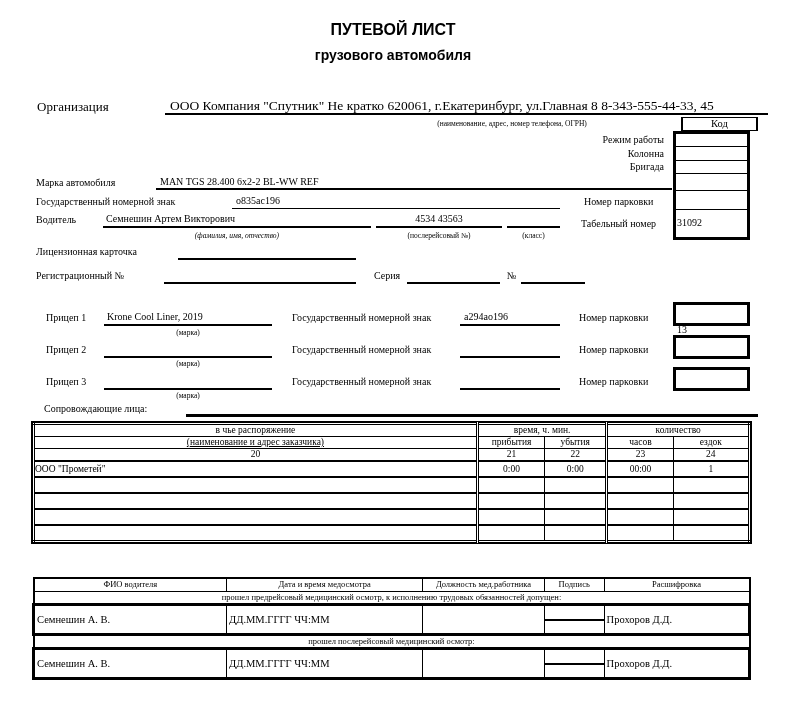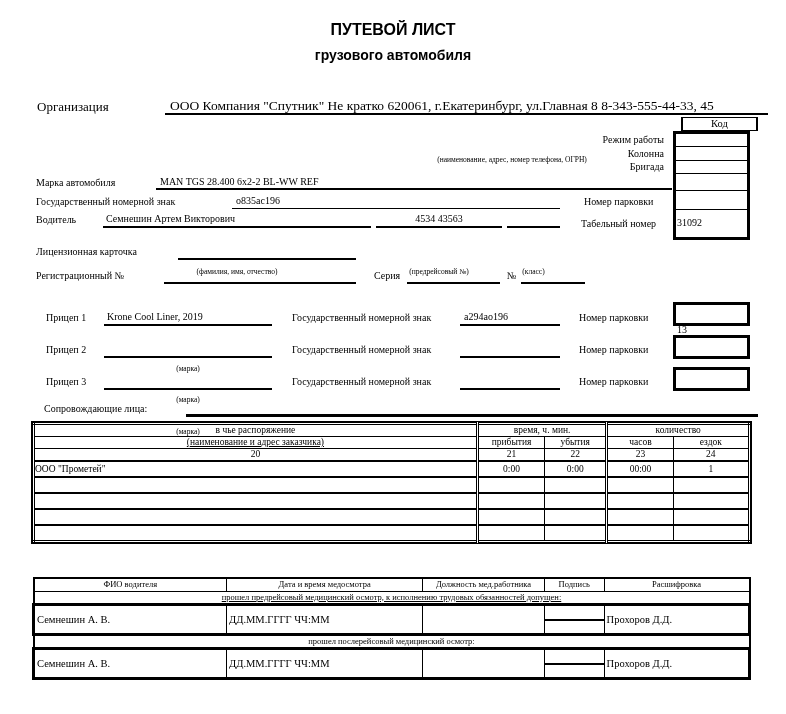--- a/index.html
+++ b/index.html
@@ -4,21 +4,21 @@
 <style>
   * { box-sizing: border-box; margin: 0; padding: 0; }
   body { width: 786px; height: 714px; background: #fff; position: relative; overflow: hidden;
          font-family: "Liberation Serif", "DejaVu Serif", serif; color: #000; }
   .abs { position: absolute; }
   .title { font-family: "Liberation Sans", "DejaVu Sans", sans-serif; font-weight: bold; text-align: center; left: 0; width: 786px; }
   .t1 { top: 21px; font-size: 16px; }
   .t2 { top: 47px; font-size: 14px; }
   .lbl { font-size: 10px; white-space: nowrap; }
   .val { font-size: 10px; white-space: nowrap; }
-  .small { font-size: 7.5px; white-space: nowrap; text-align: center; margin-top: 36px; }
+  .small { font-size: 7.5px; white-space: nowrap; text-align: center; }
   .line { position: absolute; border-bottom: 2px solid #000; height: 0; }
   .line1 { position: absolute; border-bottom: 1px solid #000; height: 0; }
   .box { position: absolute; border: 3px solid #000; background: #fff; }
   table { border-collapse: collapse; position: absolute; }
   .task { left: 32px; top: 422px; width: 719px; border: 3px double #000; outline: 1px solid #000; }
   .task td { border: 1px solid #000; font-size: 9.5px; text-align: center; height: 11px; padding: 0; line-height: 11px; }
   .task .datarow td { height: 16px; border-top: 2px solid #000; border-bottom: 2px solid #000; }
   .task td.lefttext { text-align: left; }
   .task td.thickl { border-left: 3px double #000; }
   .task td.heading { letter-spacing: 3px; font-size: 11px; }
@@ -65,25 +65,25 @@
 <div class="abs val" style="left:160px;top:176px;">MAN TGS 28.400 6x2-2 BL-WW REF</div>
 <div class="line" style="left:156px;top:188px;width:516px;"></div>
 
 <div class="abs lbl" style="left:36px;top:196px;">Государственный номерной знак</div>
 <div class="abs val" style="left:236px;top:195px;">о835ас196</div>
 <div class="line1" style="left:232px;top:208px;width:328px;"></div>
 
 <div class="abs lbl" style="left:36px;top:214px;">Водитель</div>
 <div class="abs val" style="left:106px;top:213px;">Семнешин Артем Викторович</div>
 <div class="line" style="left:103px;top:226px;width:268px;"></div>
-<div class="abs small" style="left:103px;top:231px;width:268px;">(фамилия, имя, отчество)</div>
+<div class="abs small" style="left:103px;top:231px;width:268px;font-style:italic;">(фамилия, имя, отчество)</div>
 
 <div class="abs val" style="left:376px;top:213px;width:126px;text-align:center;">4534 43563</div>
 <div class="line" style="left:376px;top:226px;width:126px;"></div>
-<div class="abs small" style="left:376px;top:231px;width:126px;">(предрейсовый №)</div>
+<div class="abs small" style="left:376px;top:231px;width:126px;">(послерейсовый №)</div>
 
 <div class="abs val" style="left:507px;top:213px;width:53px;text-align:center;"></div>
 <div class="line" style="left:507px;top:226px;width:53px;"></div>
 <div class="abs small" style="left:507px;top:231px;width:53px;">(класс)</div>
 
 <div class="abs lbl" style="left:36px;top:246px;">Лицензионная карточка</div>
 <div class="abs val" style="left:180px;top:246px;"></div>
 <div class="line" style="left:178px;top:258px;width:178px;"></div>
 
 <div class="abs lbl" style="left:36px;top:270px;">Регистрационный №</div>
@@ -214,21 +214,21 @@
   </colgroup>
   <tbody>
       <tr>
     <td>ФИО водителя</td>
     <td>Дата и время медосмотра</td>
     <td>Должность мед.работника</td>
     <td>Подпись</td>
     <td>Расшифровка</td>
   </tr>
   <tr>
-    <td colspan="5" style="text-decoration:underline;">прошел предрейсовый медицинский осмотр, к исполнению трудовых обязанностей допущен:</td>
+    <td colspan="5" style="">прошел предрейсовый медицинский осмотр, к исполнению трудовых обязанностей допущен:</td>
   </tr>
   <tr class="big">
     <td class="first">Семнешин А. В.</td>
     <td>ДД.ММ.ГГГГ ЧЧ:ММ</td>
     <td></td>
     <td class="sig">
           <div class="sigline"></div>
         </td>
     <td class="last">Прохоров Д.Д.</td>
   </tr>

